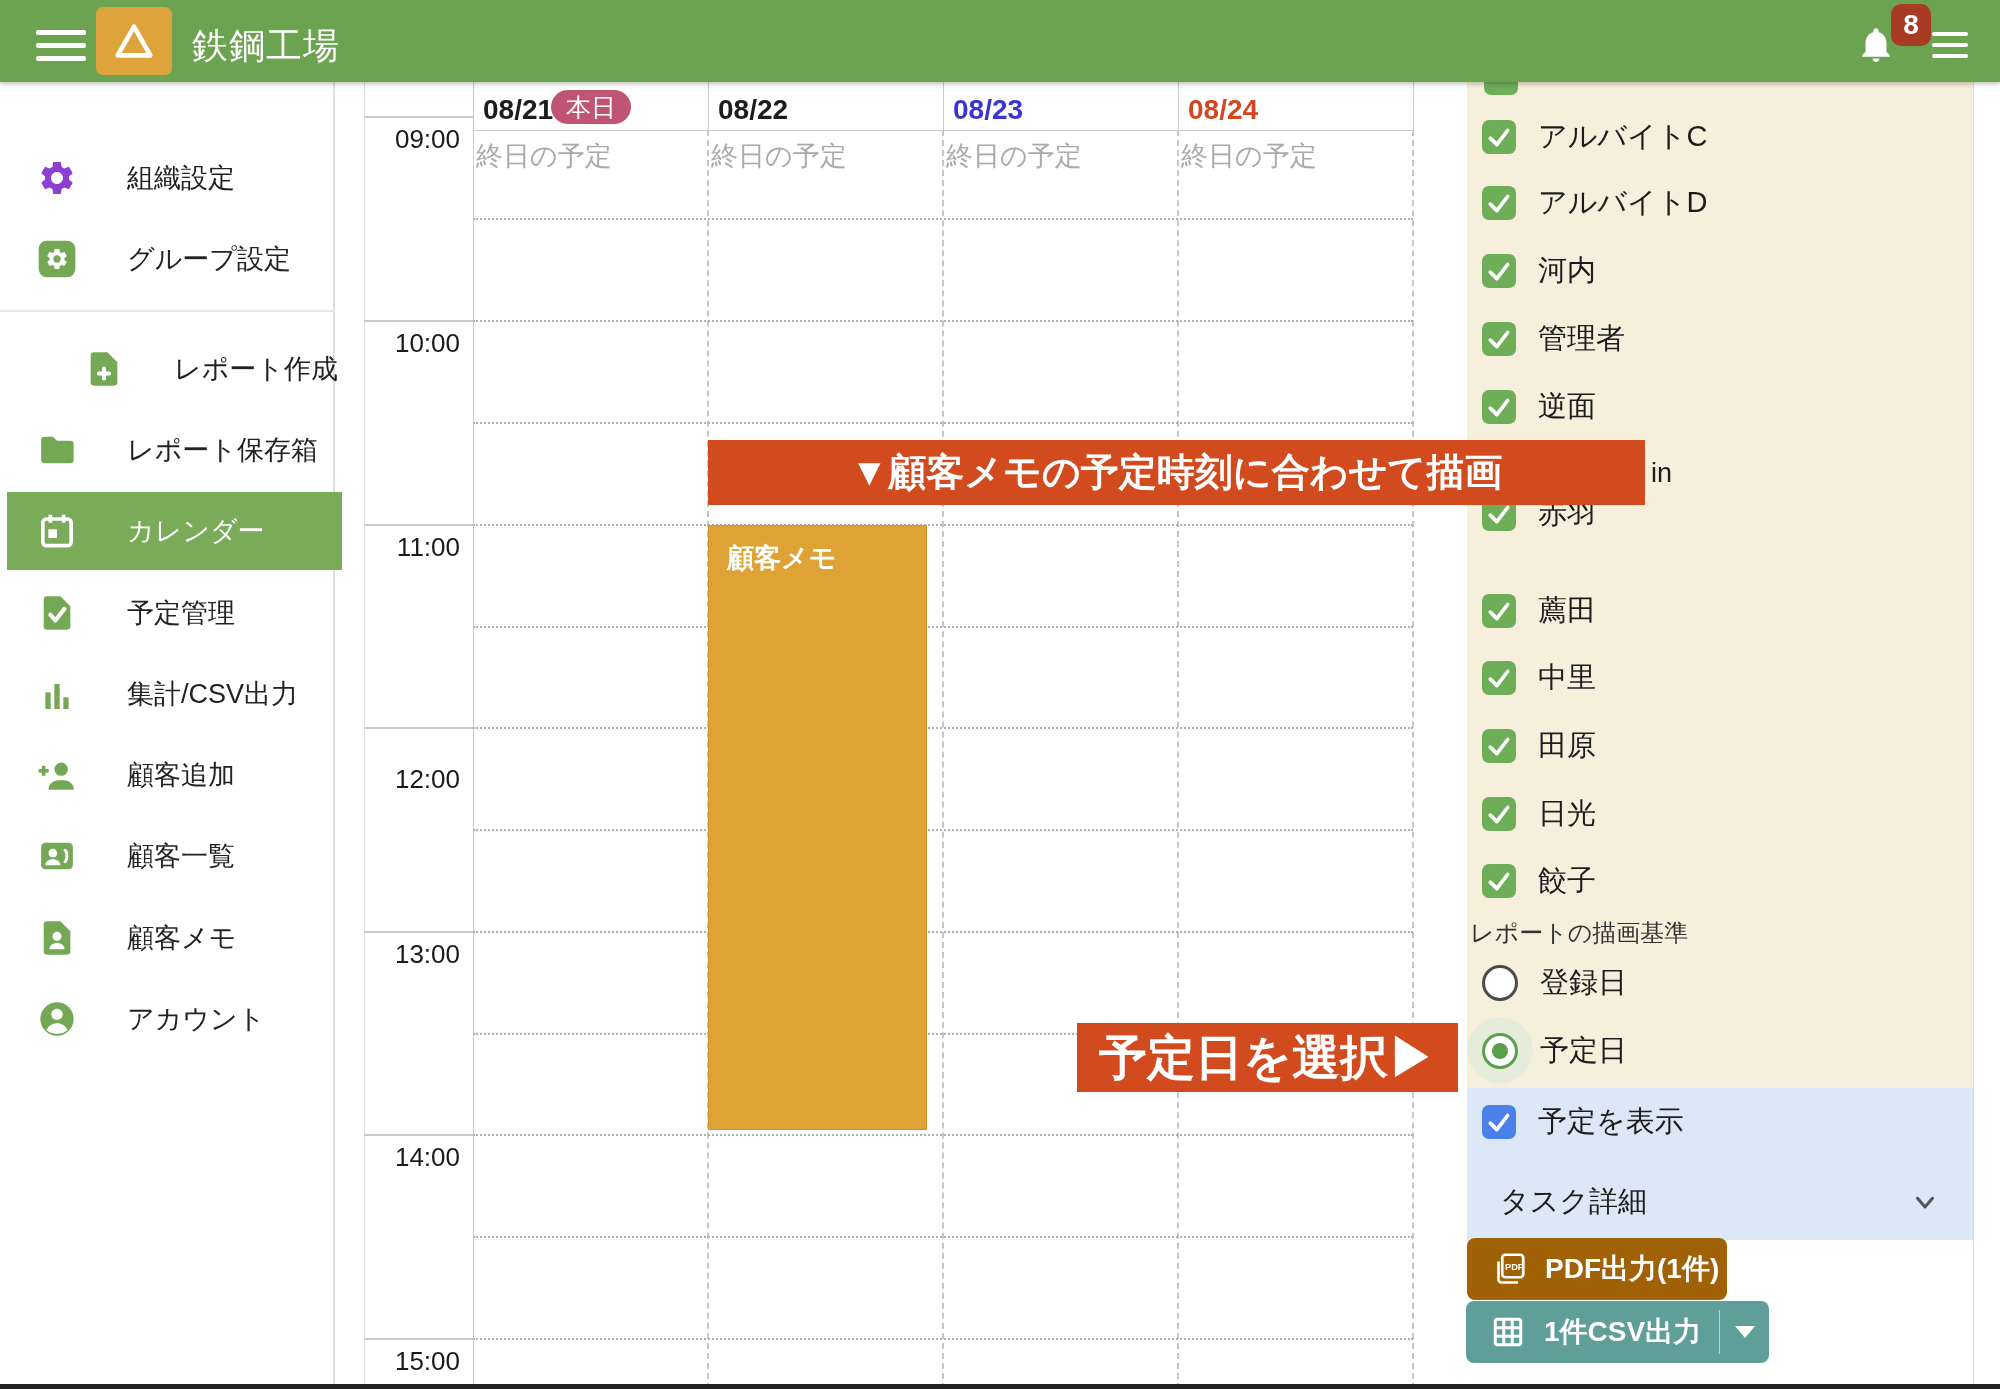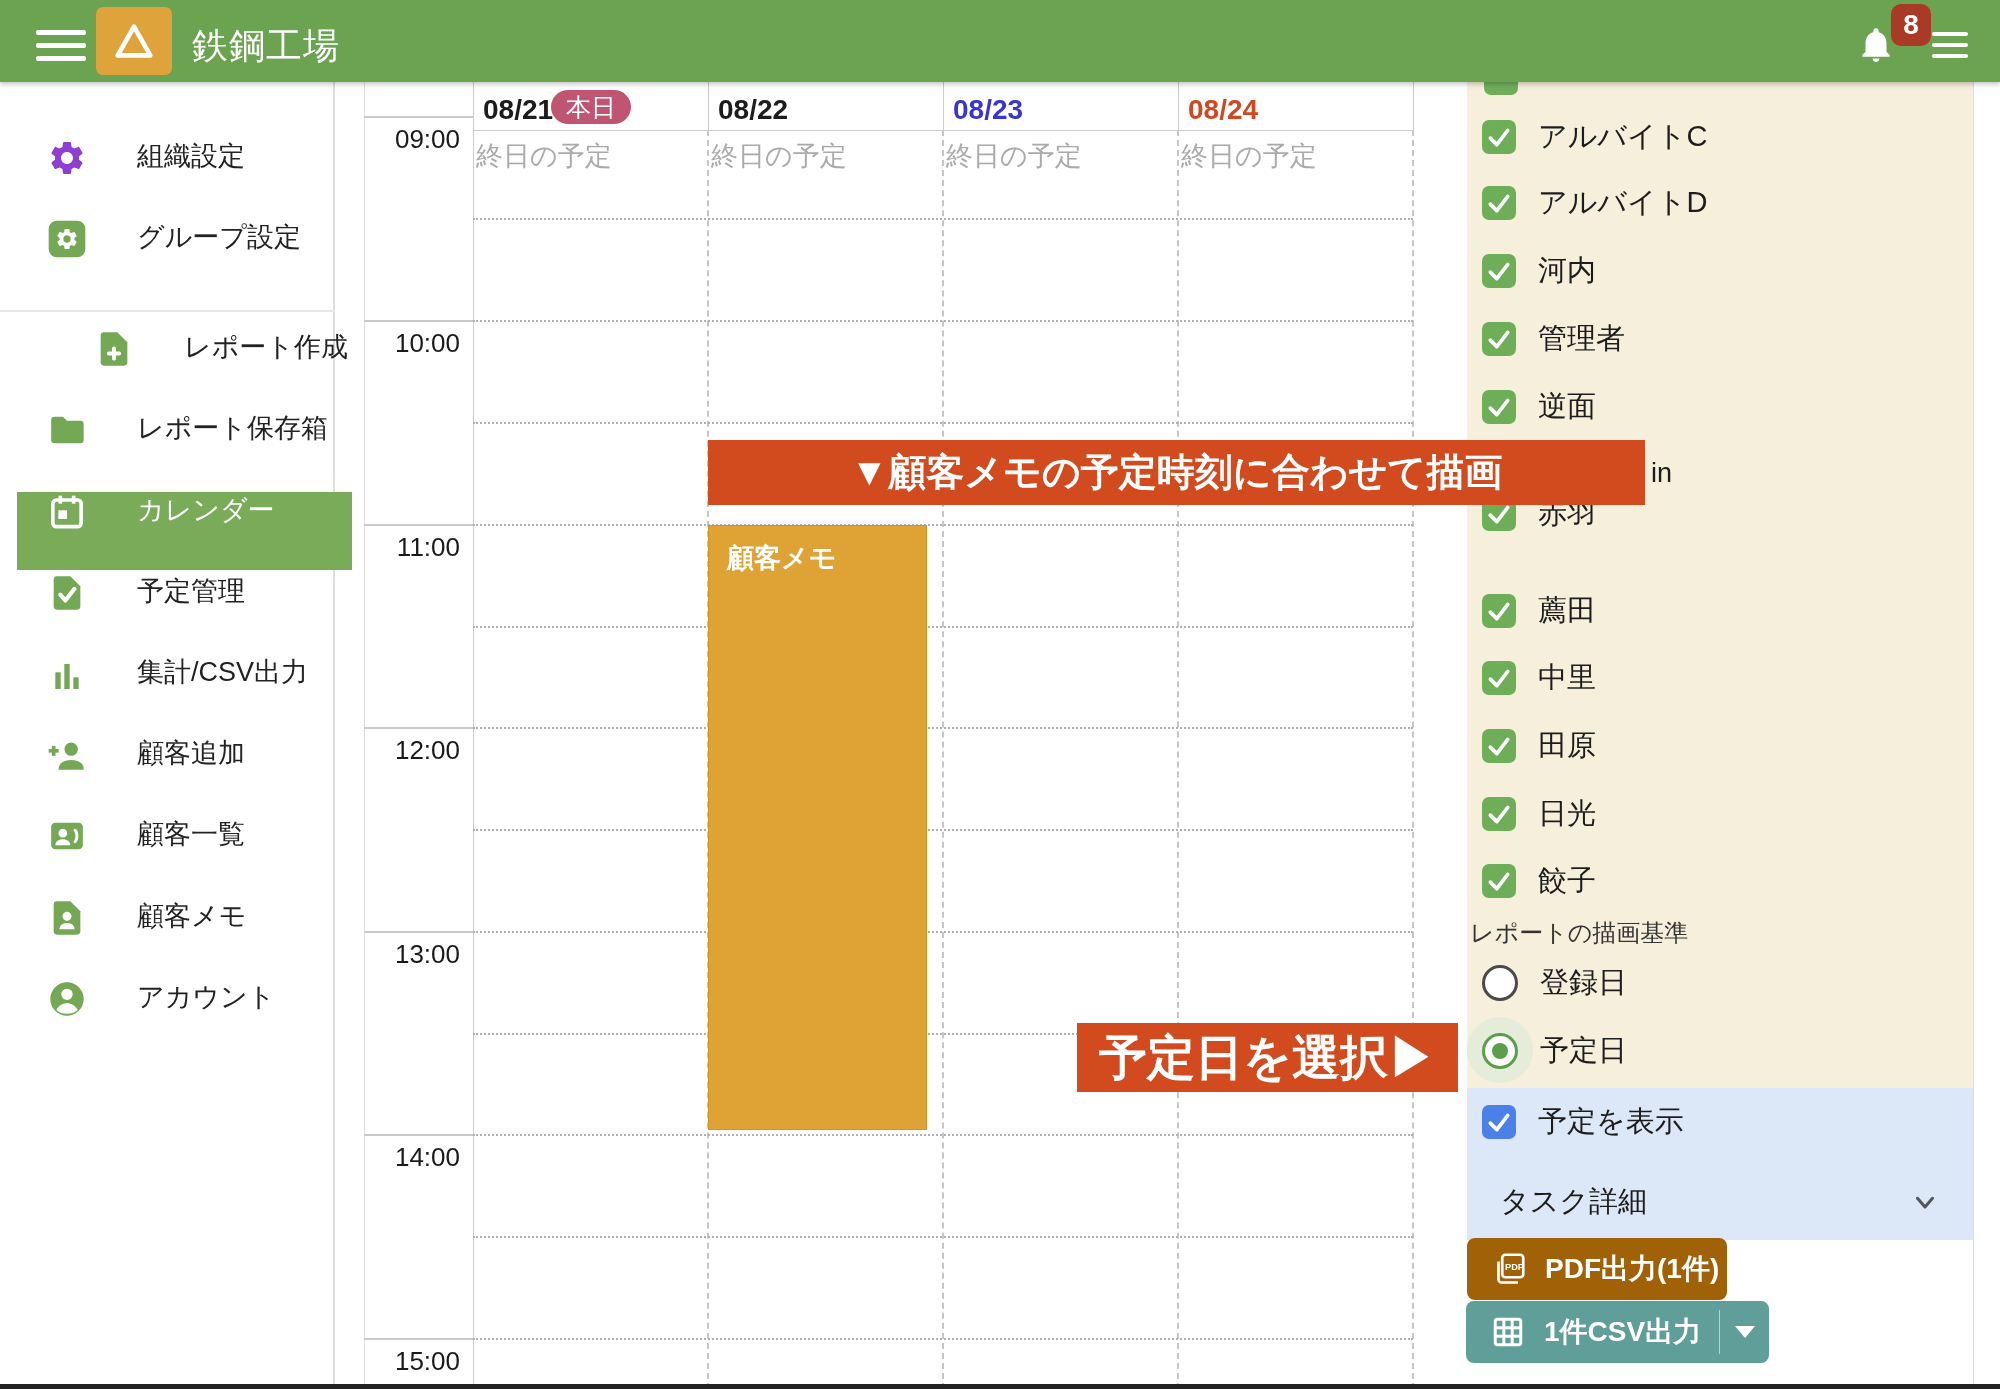--- a/index.html
+++ b/index.html
@@ -13,21 +13,21 @@
   .hamburger { position:absolute; display:flex; flex-direction:column; justify-content:space-between; cursor:pointer; }
   .hamburger span { display:block; background:#fff; border-radius:2px; }
   .logo-box { position:absolute; left:96px; top:7px; width:76px; height:68px; background:#dfa33c; border-radius:7px;
               display:flex; align-items:center; justify-content:center; }
   .app-title { position:absolute; left:192px; top:22px; font-size:36px; color:#fff; font-weight:500; letter-spacing:1px; }
   .badge { position:absolute; left:1891px; top:4px; width:40px; height:42px; background:#a93a26; border-radius:10px;
            color:#fff; font-size:28px; font-weight:bold; display:flex; align-items:center; justify-content:center; }
 
   
   .sidebar { position:absolute; left:0; top:82px; width:335px; height:1307px; background:#fff; border-right:2px solid #ddd; z-index:10; }
-  .side-item { position:absolute; left:17px; width:335px; height:80px; display:flex; cursor:pointer; }
+  .side-item { position:absolute; left:7px; width:335px; height:80px; display:flex; align-items:center; cursor:pointer; }
   .side-icon { width:40px; height:40px; margin-left:30px; flex:0 0 40px; }
   .side-icon svg { width:40px; height:40px; display:block; }
   .side-label { margin-left:50px; font-size:27px; color:#222; white-space:nowrap; }
   .side-item.active { background:#79ab58; height:78px; }
   .side-item.active .side-label { color:#fff; }
   .side-divider { position:absolute; left:0; width:335px; height:0; border-top:2px solid #e6e6e6; }
   .version-btn { position:absolute; left:32px; top:1080px; width:265px; height:45px; background:#dfa33c; border:none;
                  border-radius:8px; color:#fff; font-size:26px; font-family:inherit; cursor:pointer; }
   .fontsize-label { position:absolute; left:13px; top:1236px; font-size:27px; color:#111; }
   .slider-track { position:absolute; left:12px; top:1297px; width:310px; height:7px; background:#c9c9c9; border-radius:4px; }
@@ -264,21 +264,21 @@
   <div class="gutter-hline" style="top:116px;"></div>
   <div class="gutter-hline" style="top:320px;"></div>
   <div class="gutter-hline" style="top:524px;"></div>
   <div class="gutter-hline" style="top:727px;"></div>
   <div class="gutter-hline" style="top:931px;"></div>
   <div class="gutter-hline" style="top:1134px;"></div>
   <div class="gutter-hline" style="top:1338px;"></div>
   <div class="time-label" style="top:124px;">09:00</div>
   <div class="time-label" style="top:328px;">10:00</div>
   <div class="time-label" style="top:532px;">11:00</div>
-  <div class="time-label" style="top:735px;text-align:right;">12:00</div>
+  <div class="time-label" style="top:764px;text-align:right;">12:00</div>
   <div class="time-label" style="top:939px;">13:00</div>
   <div class="time-label" style="top:1142px;">14:00</div>
   <div class="time-label" style="top:1346px;">15:00</div>
 
   <div class="grid-hline" style="top:218px;"></div>
   <div class="grid-hline" style="top:320px;"></div>
   <div class="grid-hline" style="top:422px;"></div>
   <div class="grid-hline" style="top:524px;"></div>
   <div class="grid-hline" style="top:626px;"></div>
   <div class="grid-hline" style="top:727px;"></div>

